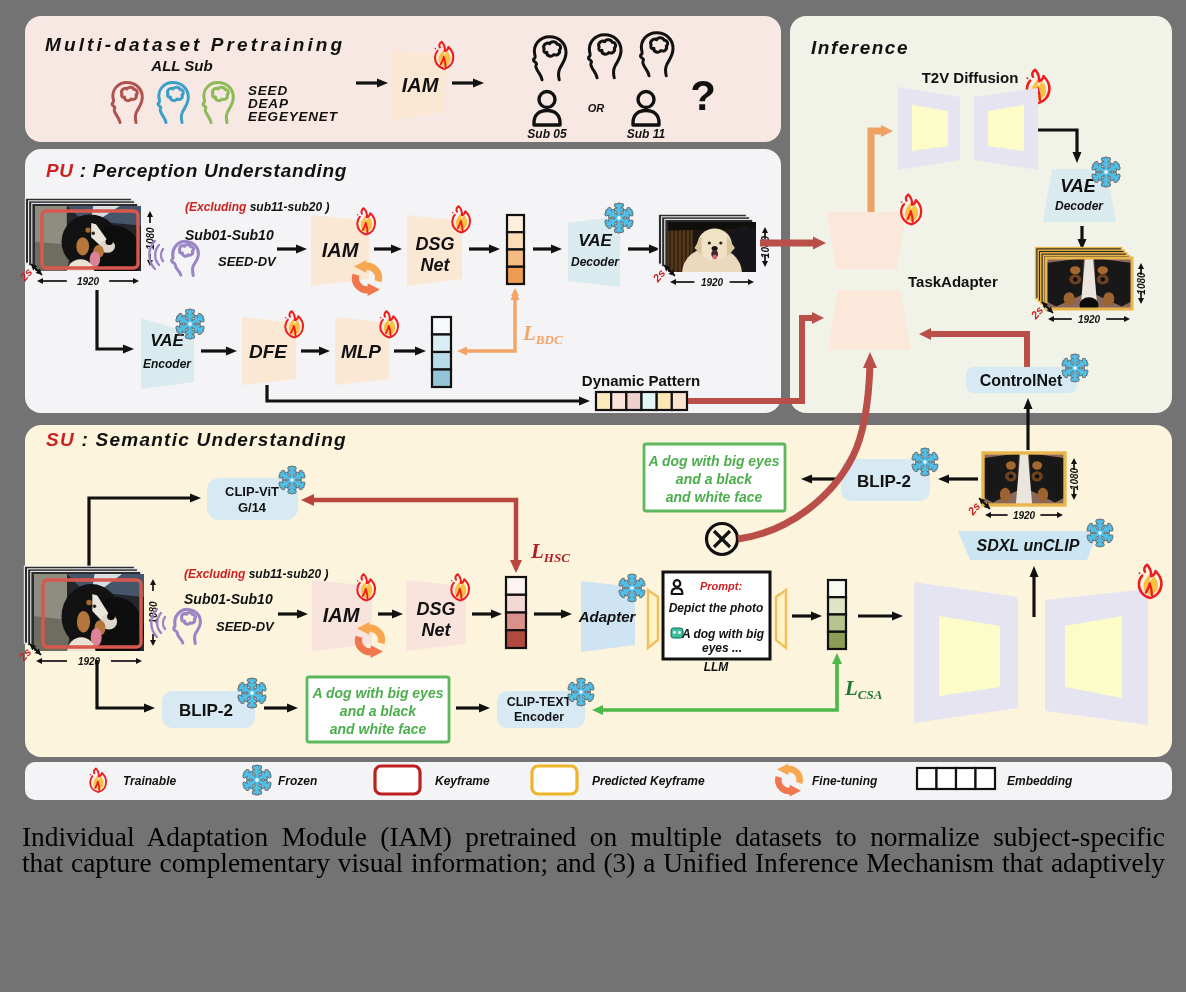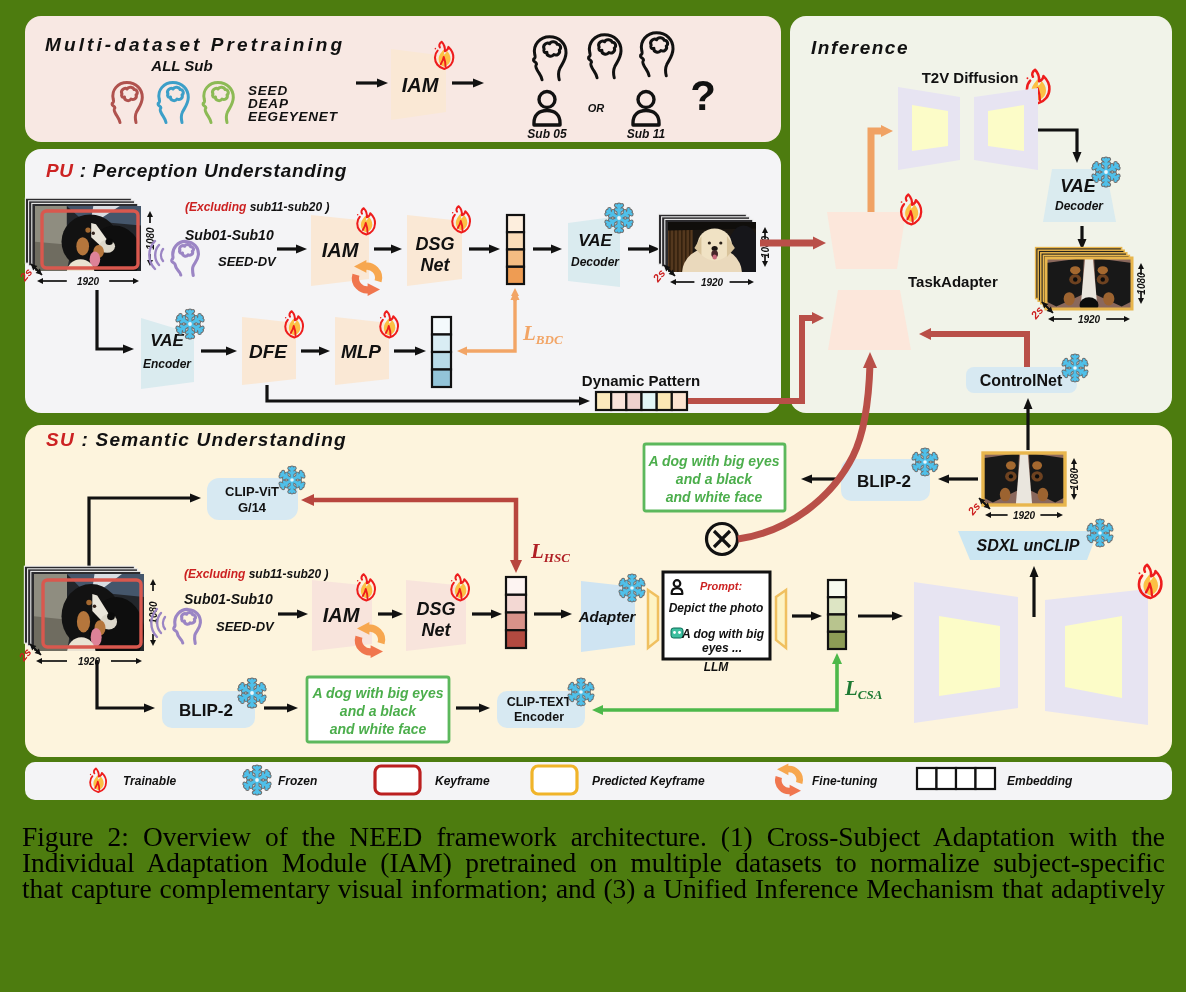--- a/index.html
+++ b/index.html
@@ -1,15 +1,15 @@
 <!DOCTYPE html>
 <html><head><meta charset="utf-8">
 <style>
 html,body{margin:0;padding:0;background:#fff;}
-#page{position:relative;width:1186px;height:992px;background:#4d7c0f;overflow:hidden;}
+#page{position:relative;width:1186px;height:992px;background:#737373;overflow:hidden;}
 #fig{position:absolute;left:0;top:0;}
 #cap{position:absolute;left:22px;top:824px;width:1143px;font-family:"Liberation Serif",serif;font-size:27.4px;color:#000;}
 .cl{text-align:justify;text-align-last:justify;line-height:26px;white-space:nowrap;}
 .cl.last{text-align-last:left;}
 </style></head>
 <body>
 <div id="page">
 <svg id="fig" width="1186" height="810" viewBox="0 0 1186 810">
 <rect x="25" y="16" width="756" height="126" rx="16" fill="#f8e8e3"></rect>
 <rect x="25" y="149" width="756" height="264" rx="16" fill="#f4f4f6"></rect>
@@ -1257,16 +1257,15 @@
 <polygon points="-0.6000000000000001,16.56 -0.6000000000000001,4.800000000000001 -12.0,10.68" fill="#f7a74f"></polygon>
 </g>
 <text x="812" y="785" font-family="Liberation Sans, sans-serif" font-size="12" font-weight="bold" font-style="italic" fill="#111" text-anchor="start">Fine-tuning</text>
 <rect x="917.0" y="768" width="19.5" height="21" fill="#fff" stroke="#111" stroke-width="2.2"></rect>
 <rect x="936.5" y="768" width="19.5" height="21" fill="#fff" stroke="#111" stroke-width="2.2"></rect>
 <rect x="956.0" y="768" width="19.5" height="21" fill="#fff" stroke="#111" stroke-width="2.2"></rect>
 <rect x="975.5" y="768" width="19.5" height="21" fill="#fff" stroke="#111" stroke-width="2.2"></rect>
 <text x="1007" y="785" font-family="Liberation Sans, sans-serif" font-size="12" font-weight="bold" font-style="italic" fill="#111" text-anchor="start">Embedding</text>
 </svg>
 <div id="cap">
-      <div class="cl">Figure 2: Overview of the NEED framework architecture. (1) Cross-Subject Adaptation with the</div>
       <div class="cl">Individual Adaptation Module (IAM) pretrained on multiple datasets to normalize subject-specific</div>
       <div class="cl">that capture complementary visual information; and (3) a Unified Inference Mechanism that adaptively</div>
     </div>
 </div>
 </body></html>

